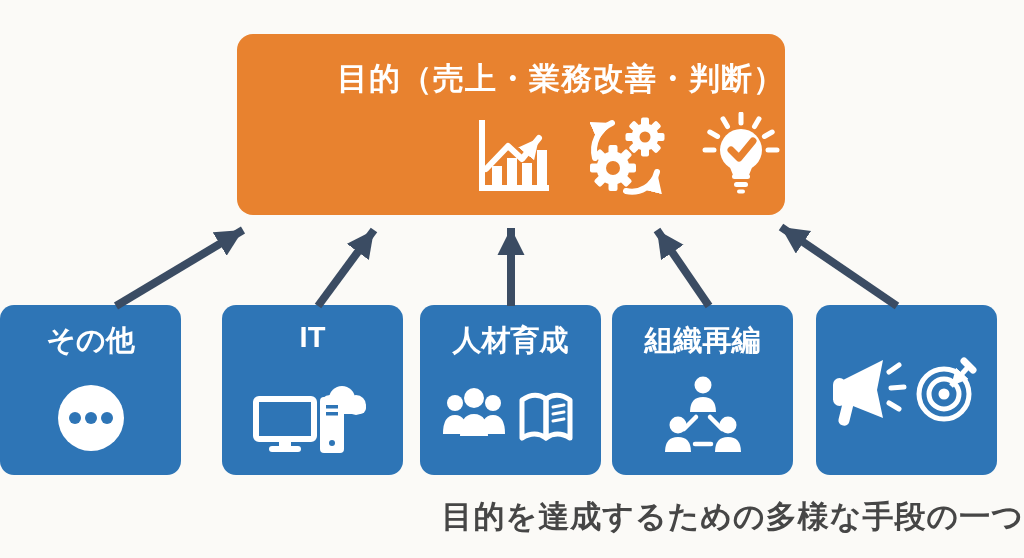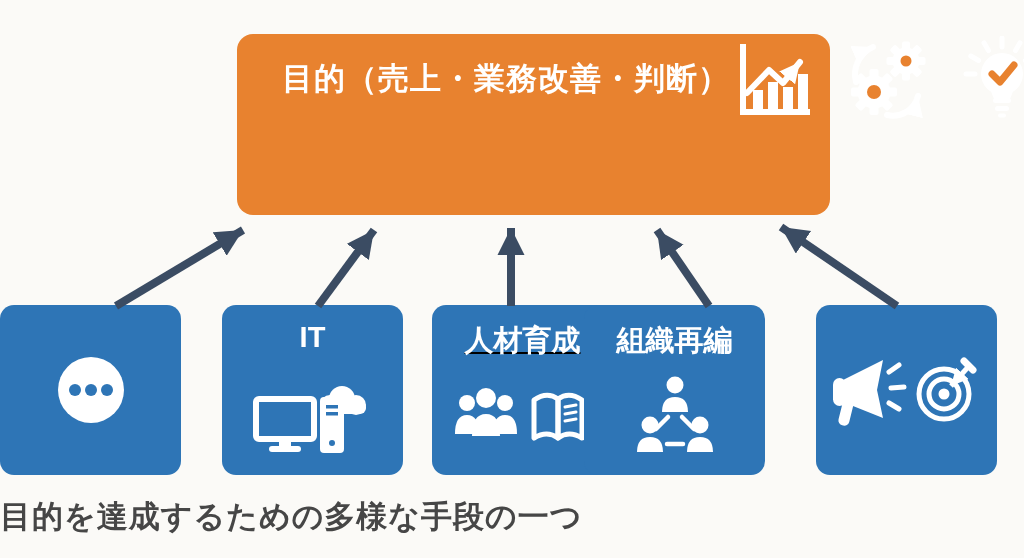--- a/index.html
+++ b/index.html
@@ -20,21 +20,21 @@
     width:1024px;height:558px;
     background:var(--background);
     overflow:hidden;
   }
   
   .purpose-box{
     position:absolute;
     left:237px;top:34px;width:548px;height:181px;
     background:var(--purpose-box);
     border-radius:16px;
-    display:flex;flex-direction:row;align-items:flex-start;padding-left:45px;
+    display:flex;flex-direction:column;align-items:flex-end;
   }
   .purpose-title{
     margin-top:24px;
     color:var(--box-text);
     font-size:31px;font-weight:bold;
     letter-spacing:1px;
     white-space:nowrap;
   }
   .purpose-icons{
     flex:1;
@@ -45,22 +45,22 @@
   
   .means-box{
     position:absolute;
     top:305px;width:181px;height:170px;
     background:var(--means-box);
     border-radius:14px;
     display:flex;flex-direction:column;align-items:center;
   }
   .means-box:nth-of-type(1){left:24px;}
   .means-box:nth-of-type(2){left:222px;text-align:right;}
-  .means-box:nth-of-type(3){left:432px;text-decoration:underline;}
-  .means-box:nth-of-type(4){left:584px;}
+  .means-box:nth-of-type(3){left:420px;}
+  .means-box:nth-of-type(4){left:612px;}
   .means-box:nth-of-type(5){left:816px;}
   .means-label{
     margin-top:16px;
     color:var(--box-text);
     font-size:29px;font-weight:bold;
     white-space:nowrap;
   }
   .means-label.tight{font-size:23px;margin-top:20px;letter-spacing:-0.5px;}
   .means-icon-wrap{
     flex:1;display:flex;align-items:center;justify-content:center;
@@ -68,21 +68,21 @@
   }
   
   .arrows{
     position:absolute;left:0;top:0;width:1024px;height:558px;
     pointer-events:none;
   }
   
   .caption{
     position:absolute;
     left:0;top:496px;width:100%;
-    text-align:left;
+    text-align:right;
     color:var(--caption-text);
     font-size:31px;font-weight:bold;
     letter-spacing:1px;
     font-family:Liberation Serif, serif;
   }
   
   .wfill{fill:var(--box-text,#fff);}
   .wstroke{stroke:var(--box-text,#fff);fill:none;}
   .ofill{fill:var(--purpose-box,#E8822F);}
   .ostroke{stroke:var(--purpose-box,#E8822F);fill:none;}
@@ -260,20 +260,21 @@
         <circle cx="117" cy="46" r="25" class="wstroke" stroke-width="5"></circle>
         <circle cx="117" cy="46" r="15" class="wstroke" stroke-width="5"></circle>
         <circle cx="117" cy="46" r="5.5" class="wfill"></circle>
         <line x1="142" y1="18" x2="124" y2="38" class="wstroke" stroke-width="5" marker-end="url(#ahw3)"></line>
         <line x1="137" y1="13" x2="146" y2="22" class="wstroke" stroke-width="7" stroke-linecap="round"></line>
       </svg>
     </div>
   </div>
 
   <div class="means-box">
+    <div class="means-label">その他</div>
     <div class="means-icon-wrap">
       <svg width="84" height="84" viewBox="0 0 84 84">
         <circle cx="42" cy="42" r="33" class="wfill"></circle>
         <circle cx="26" cy="42" r="6" class="bfill"></circle>
         <circle cx="42" cy="42" r="6" class="bfill"></circle>
         <circle cx="58" cy="42" r="6" class="bfill"></circle>
       </svg>
     </div>
   </div>
 

